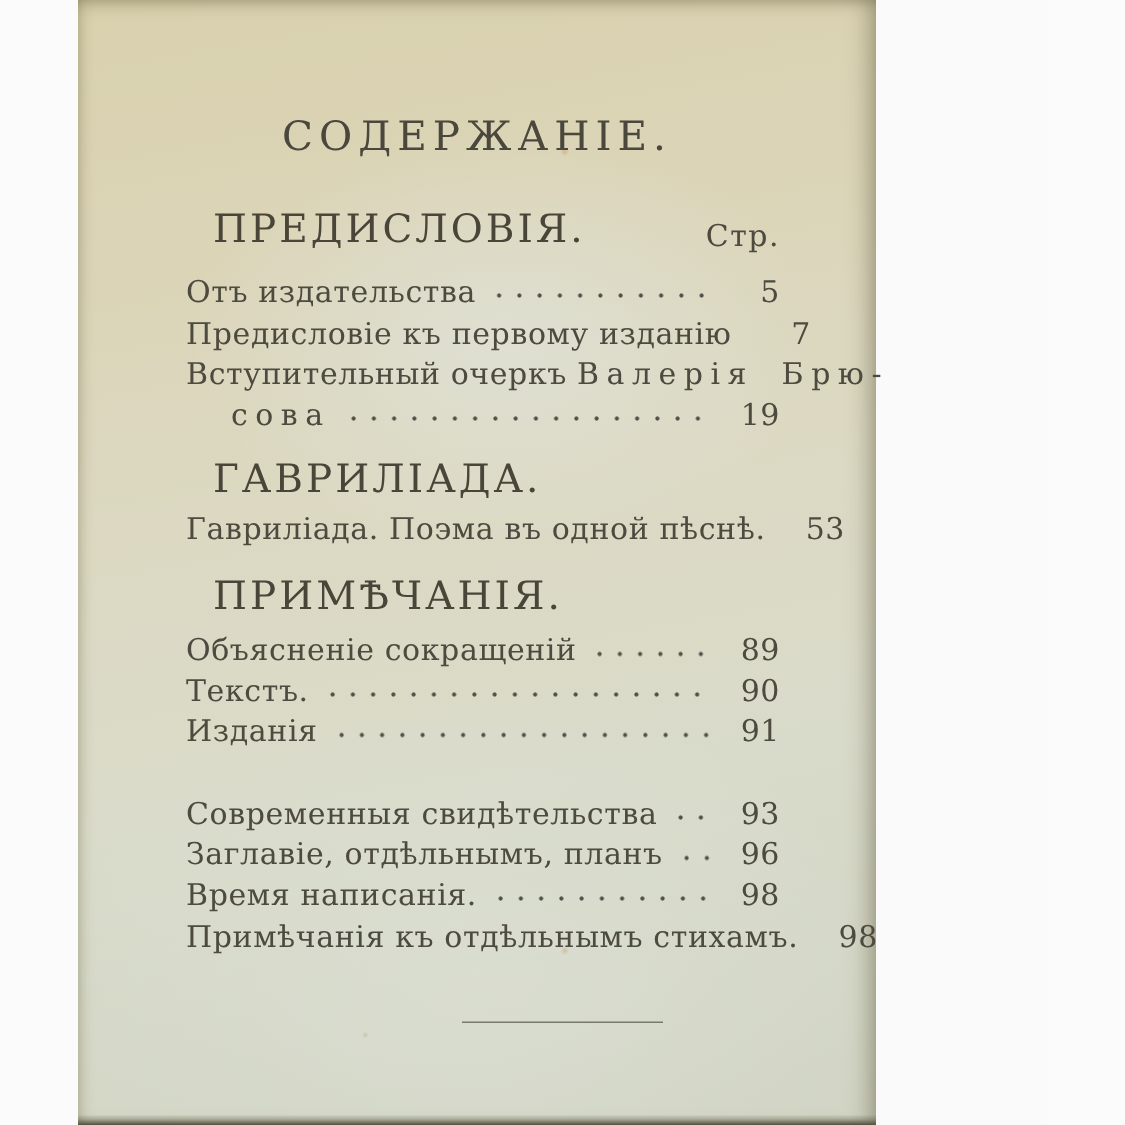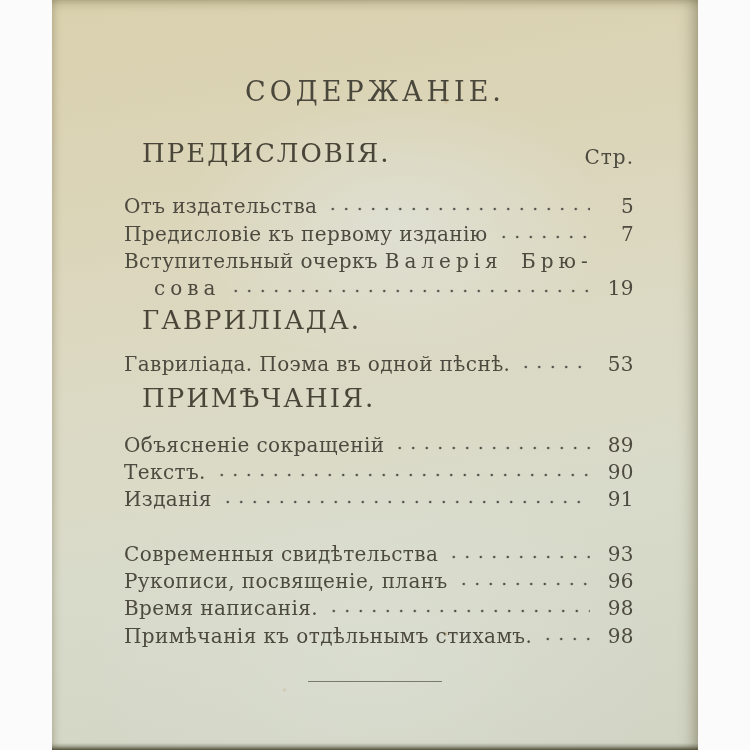--- a/index.html
+++ b/index.html
@@ -12,21 +12,21 @@
     overflow: hidden;
   }
   .margin-strip {
     position: absolute; top: 0; height: 750px; width: 52px;
     background: #fbfbfb;
   }
   .margin-left { left: 0; }
   .margin-right { right: 0; }
 
   .page {
-    position: absolute; left: 52px; top: 0; width: 646px; height: 750px;
+    position: absolute; left: 52px; top: 0; width: 532px; height: 750px;
     background:
       radial-gradient(circle 4px at 61% 13.5%, rgba(195,150,90,0.45), rgba(195,150,90,0) 75%),
       radial-gradient(circle 4px at 61% 84.5%, rgba(190,150,95,0.40), rgba(190,150,95,0) 75%),
       radial-gradient(circle 3px at 36% 92%, rgba(185,150,100,0.35), rgba(185,150,100,0) 75%),
       radial-gradient(ellipse 300px 200px at 53% 30%, rgba(226,233,232,0.50), rgba(226,233,232,0) 70%),
       radial-gradient(ellipse 380px 260px at 50% 88%, rgba(225,230,225,0.35), rgba(225,230,225,0) 75%),
       linear-gradient(170deg, #d9d1ae 0%, #dbd4b6 20%, #dcd9c3 45%, #d9dbca 68%, #d4d7c6 88%, #d1d4c3 100%);
     box-shadow:
       inset -12px 0 16px -9px rgba(95,90,60,0.55),
       inset 7px 0 9px -6px rgba(110,100,65,0.40),
@@ -52,21 +52,20 @@
   .col-header {
     position: absolute; right: 64px; top: 145px;
     font-size: 20px; letter-spacing: 1px;
   }
 
   .row {
     position: absolute; left: 72px; right: 64px;
     display: flex; align-items: baseline;
     font-size: 20px; line-height: 26px;
     letter-spacing: 0.4px;
-    margin-top: 12px;
   }
   .row .lbl { white-space: nowrap; }
   .leader {
     flex: 1; align-self: stretch;
     margin: 0 10px 0 9px;
     background-image: radial-gradient(circle, #52504a 1.1px, rgba(0,0,0,0) 1.6px);
     background-size: 13.5px 13.5px;
     background-repeat: repeat-x;
     background-position: left bottom 4px;
   }
@@ -148,21 +147,21 @@
   </div>
 
 
   <div class="row" style="top:529px">
     <span class="lbl">Современныя свидѣтельства</span>
     <span class="leader"></span>
     <span class="num">93</span>
   </div>
 
   <div class="row" style="top:556px">
-    <span class="lbl">Рукописи, посвященіе, планъ</span>
+    <span class="lbl">Заглавіе, отдѣльнымъ, планъ</span>
     <span class="leader"></span>
     <span class="num">96</span>
   </div>
 
   <div class="row" style="top:583px">
     <span class="lbl">Время написанія.</span>
     <span class="leader"></span>
     <span class="num">98</span>
   </div>
 

